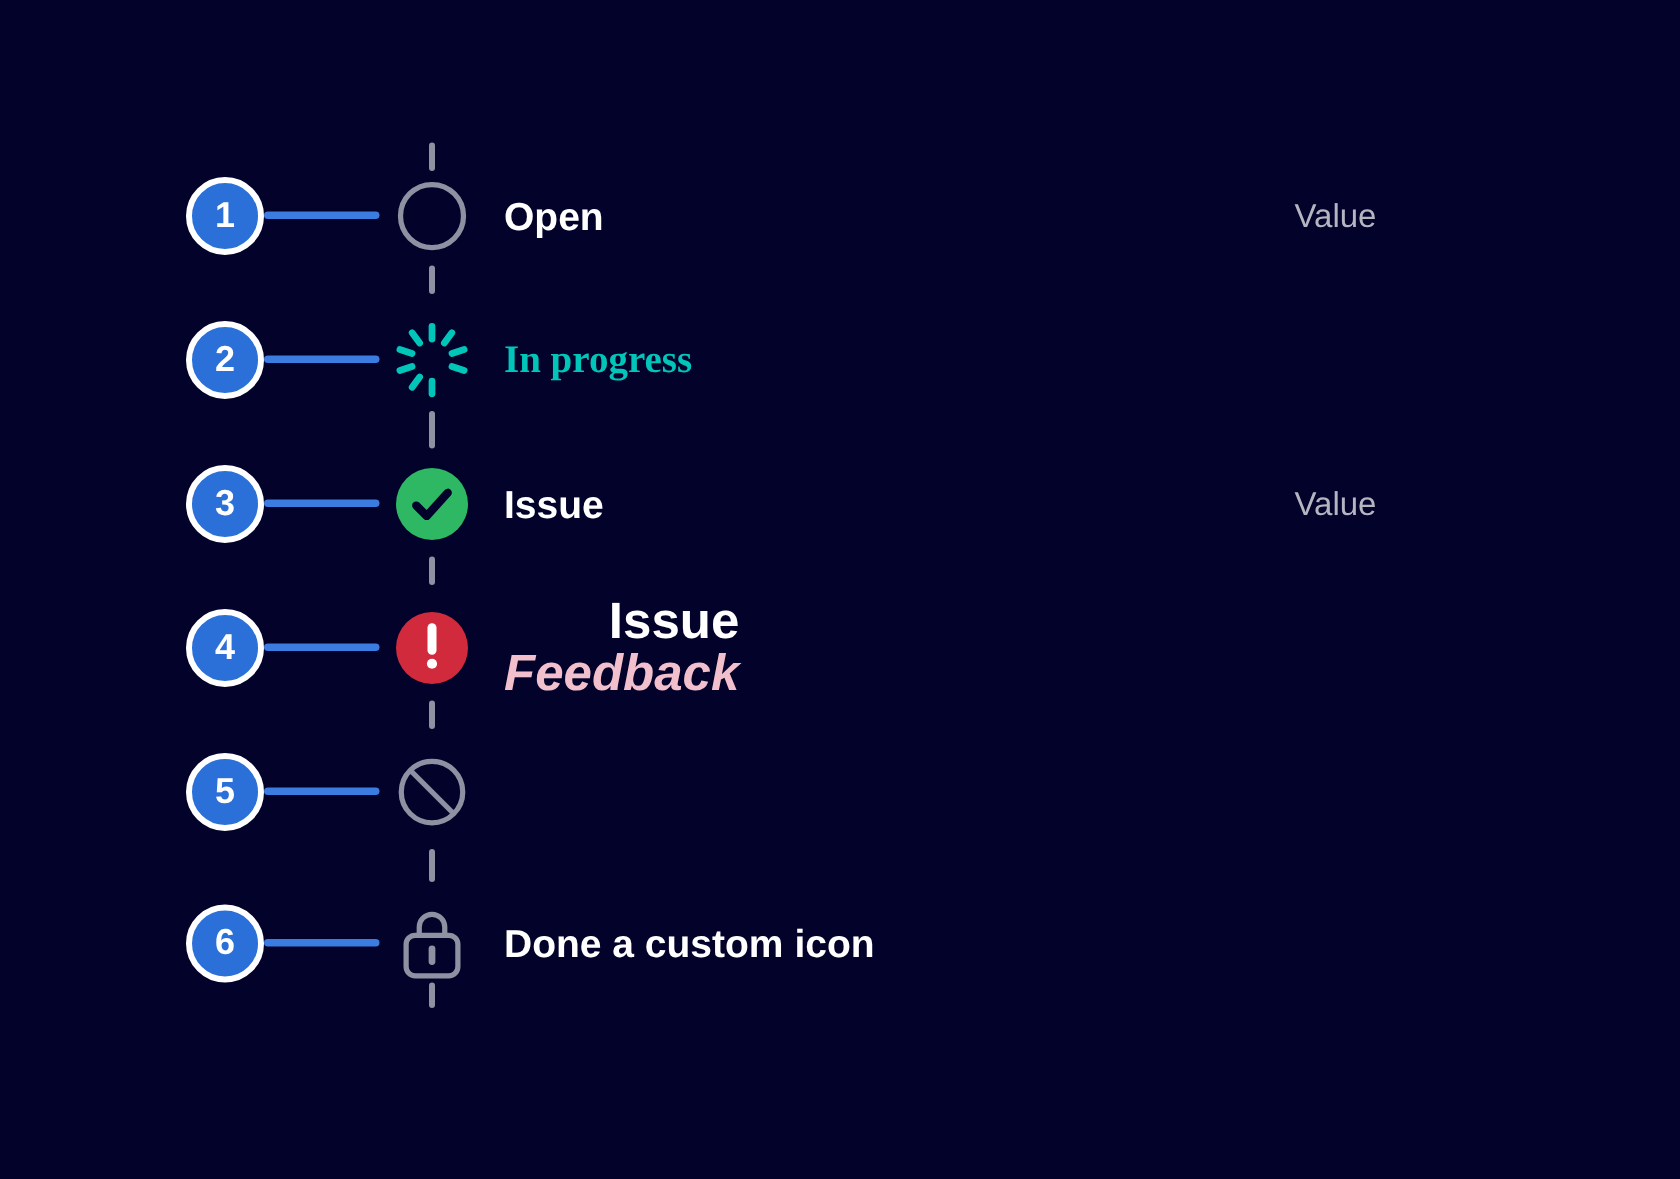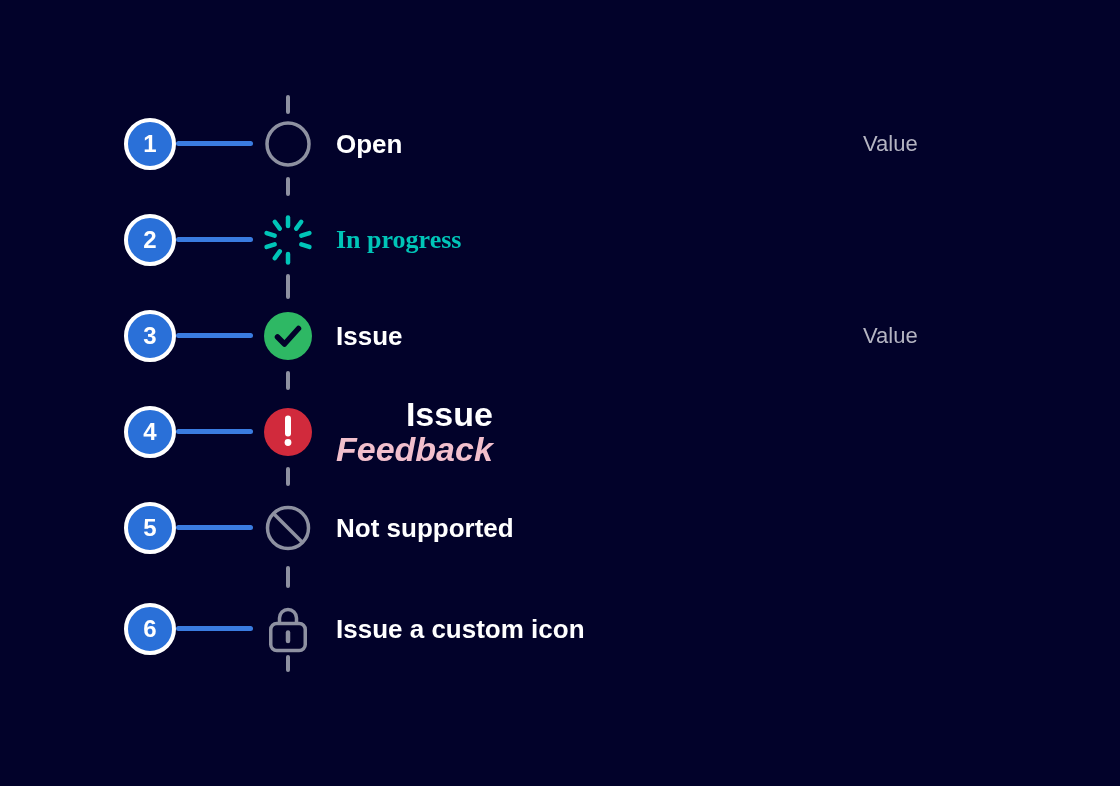--- a/index.html
+++ b/index.html
@@ -135,31 +135,30 @@
 
   <div class="row" style="top:502px">
     <span class="badge">5</span>
     <span class="connector"></span>
     <span class="icon">
       <svg width="52" height="52" viewBox="0 0 52 52">
         <circle cx="26" cy="26" r="20.5" fill="none" class="s-gray" stroke-width="3.5"></circle>
         <line x1="12" y1="12" x2="40" y2="40" class="s-gray" stroke-width="3.5"></line>
       </svg>
     </span>
-    <span class="label white">Not supported</span>
   </div>
 
   <div class="row" style="top:603px">
     <span class="badge">6</span>
     <span class="connector"></span>
     <span class="icon">
       <svg width="52" height="52" viewBox="0 0 52 52">
         <g class="s-gray" stroke-width="3.5" fill="none">
           <path d="M17.5 20.5 v-5.5 a8.5 8.5 0 0 1 17 0 v5.5"></path>
           <rect x="8.75" y="20.5" width="34.5" height="27" rx="6"></rect>
           <line x1="26" y1="29.5" x2="26" y2="38" stroke-width="4.5" stroke-linecap="round"></line>
         </g>
       </svg>
     </span>
-    <span class="label white">Issue a custom icon</span>
+    <span class="label white">Done a custom icon</span>
   </div>
 
 </div>
 
 </body></html>

